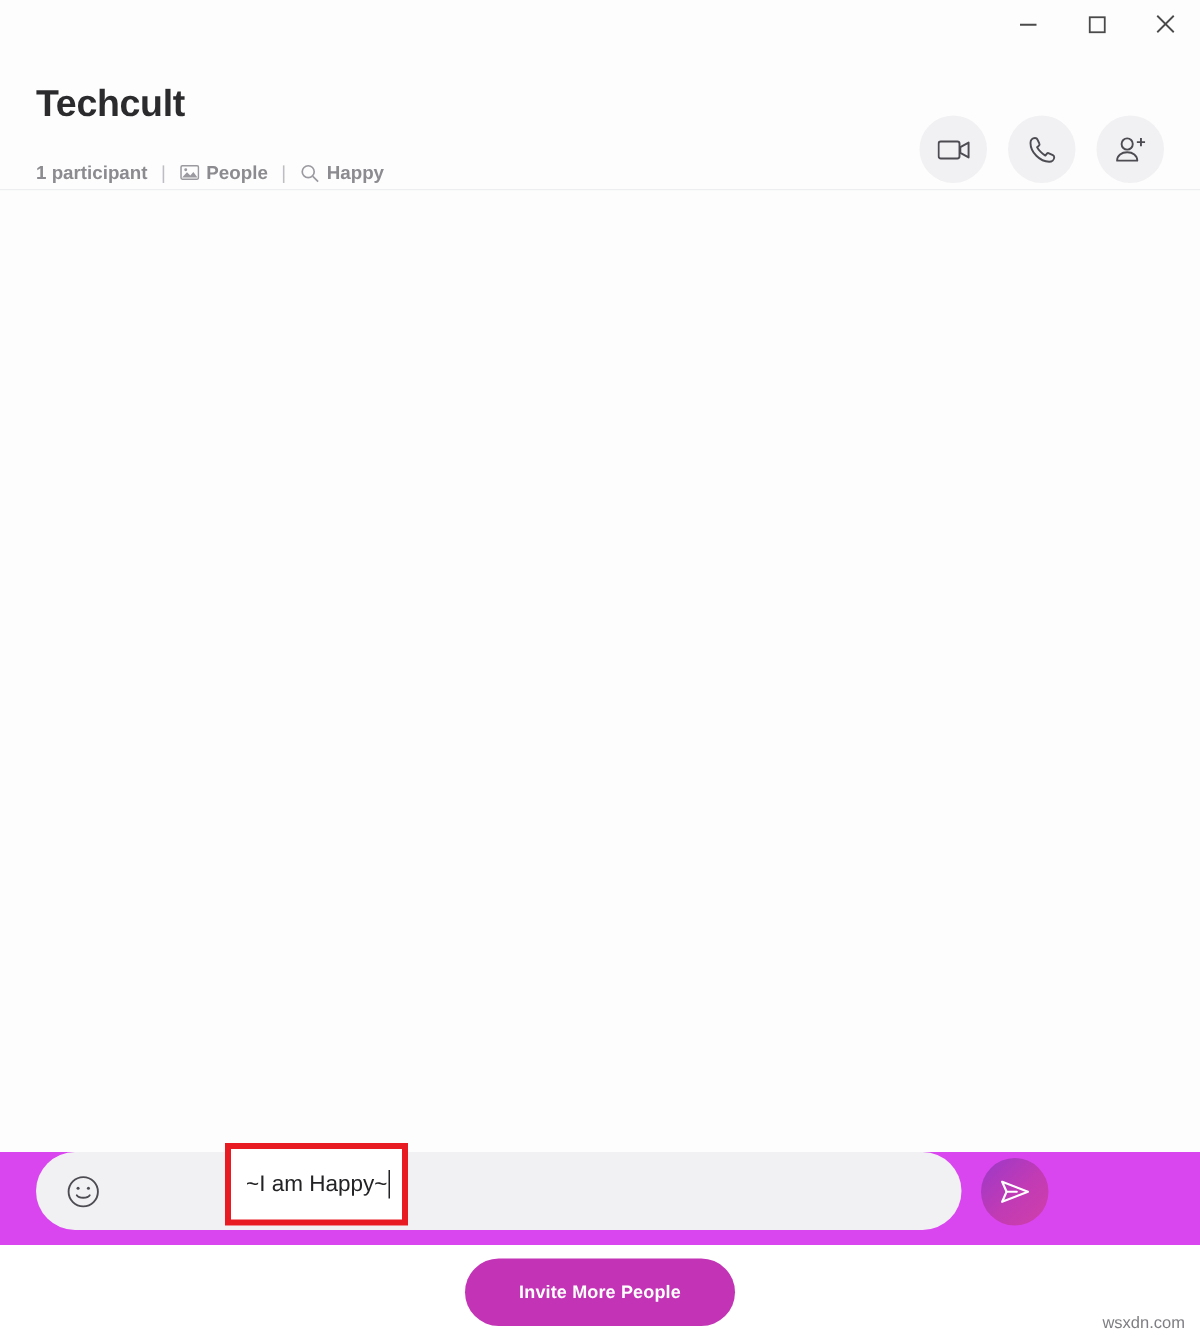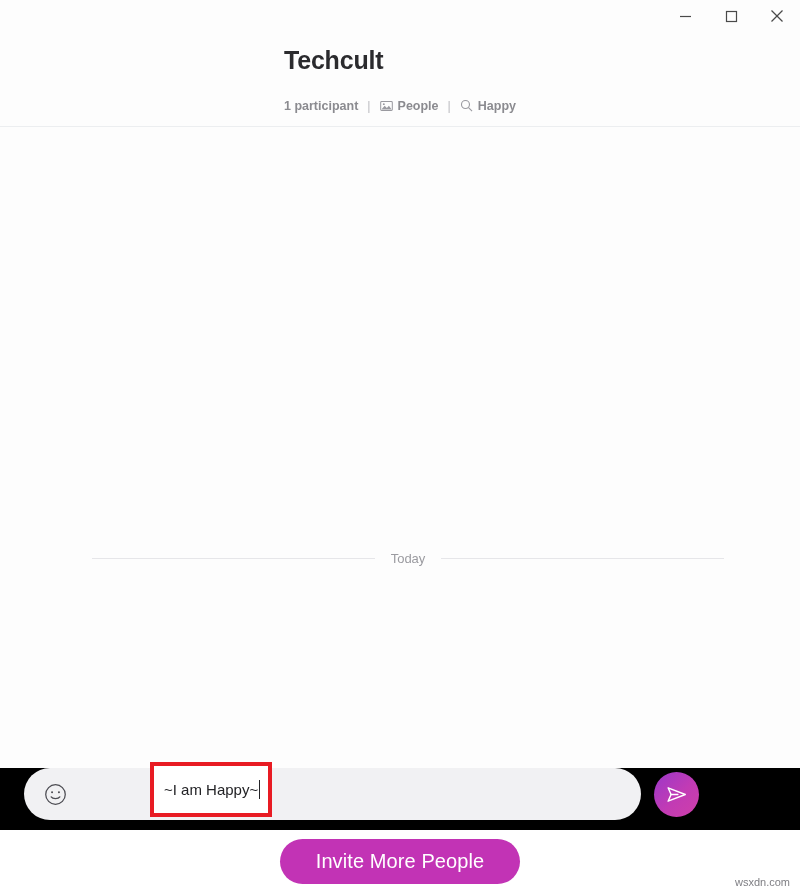--- a/index.html
+++ b/index.html
@@ -34,24 +34,23 @@
   }
   .win-btn svg { display: block; }
 
   
   .header {
     height: 95px;
     background: #fdfdfd;
     border-bottom: 1px solid #eceef0;
     box-sizing: border-box;
     display: flex;
-    align-items: center;
+    align-items: flex-end;
     padding: 10px 24px 4px 24px;
     position: relative;
-    flex-direction: column;
   }
   .header-left { flex: 1 1 auto; padding-top: 4px; }
   .chat-title {
     font-size: 25px;
     font-weight: bold;
     color: #2b2b2e;
     letter-spacing: -0.2px;
     line-height: 1.15;
     margin: 0;
   }
@@ -125,40 +124,40 @@
     position: absolute;
     top: 712px;
     left: 0;
     right: 0;
     display: flex;
     justify-content: center;
   }
   .invite-btn {
     background: #c233b5;
     color: #ffffff;
-    font-size: 20px;
-    font-weight: normal;
+    font-size: 12px;
+    font-weight: bold;
     border: none;
     border-radius: 24px;
     padding: 0 36px;
     height: 45px;
     line-height: 45px;
     cursor: pointer;
     font-family: "Liberation Sans", sans-serif;
     letter-spacing: 0.1px;
   }
 
   
   .composer {
     position: absolute;
     left: 0;
     right: 0;
     bottom: 0;
     height: 62px;
-    background: #000000;
+    background: #d946ef;
     padding: 0 24px;
     box-sizing: border-box;
   }
   .composer-inner {
     position: relative;
     display: flex;
     align-items: center;
     height: 52px;
   }
   .input-pill {
@@ -325,25 +324,20 @@
           <line x1="19.3" y1="2.2" x2="19.3" y2="8.2" stroke="currentColor" stroke-width="1.4"></line>
           <line x1="16.3" y1="5.2" x2="22.3" y2="5.2" stroke="currentColor" stroke-width="1.4"></line>
         </svg>
       </span>
     </div>
   </div>
 </div>
 
 <div class="message-area">
 
-  <div class="day-divider">
-    <div class="day-line"></div>
-    <div class="day-label">Today</div>
-    <div class="day-line"></div>
-  </div>
 
   <div class="invite-wrap">
     <button class="invite-btn">Invite More People</button>
   </div>
 
   <div class="composer">
     <div class="composer-inner">
 
       <div class="input-pill">
         <div class="emoji-btn">

